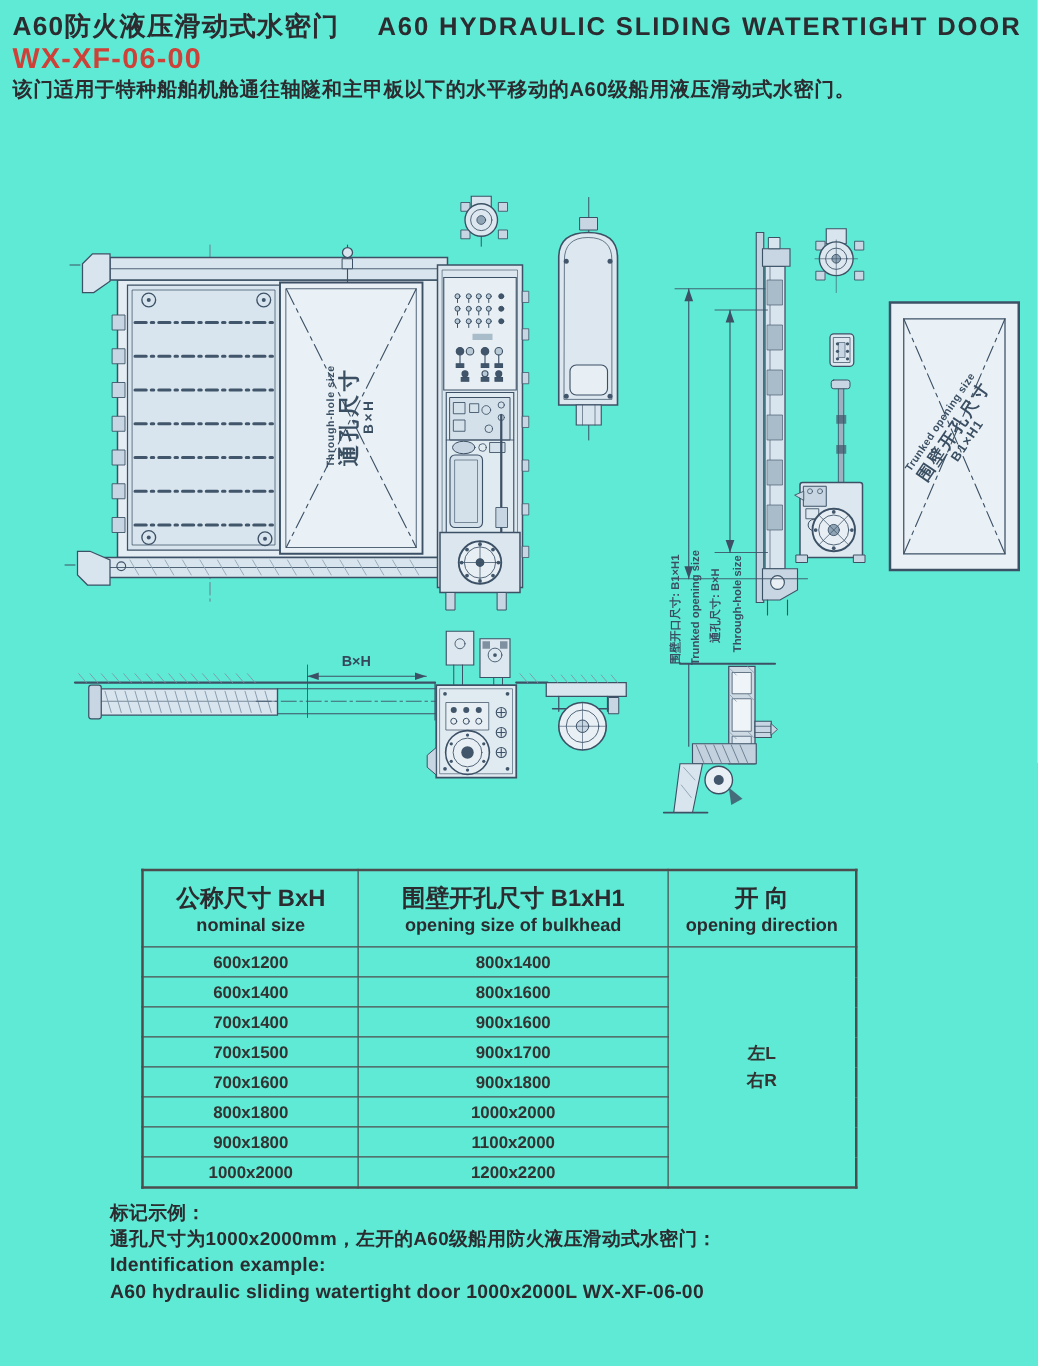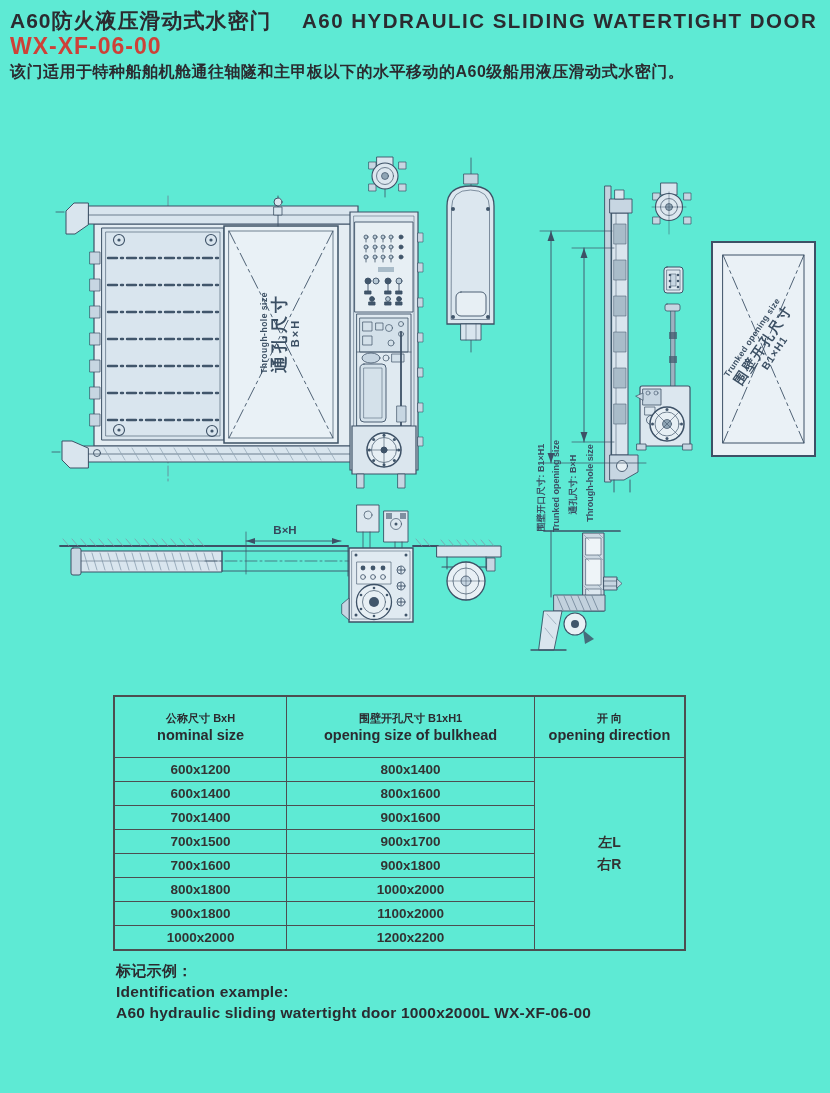--- a/index.html
+++ b/index.html
@@ -25,26 +25,26 @@
   .lbl-right .l-zh{font-size:13.5px;font-weight:bold;letter-spacing:2px;}
   .lbl-right .l-dim{font-size:10.5px;font-weight:bold;letter-spacing:1px;}
   .lbl-bxh{left:255px;top:524px;width:60px;font-size:11.5px;font-weight:bold;color:#35485c;}
   
   .size-table{position:absolute;left:113px;top:695px;width:573px;border-collapse:collapse;
               table-layout:fixed;}
   .size-table th,.size-table td{border:1.4px solid #4d4d50;padding:0;text-align:center;}
   .size-table{border:2px solid #4d4d50;}
   .size-table thead th{height:60px;}
   .size-table tbody td{height:23px;font-size:13.5px;font-weight:600;color:#333;}
-  .th-zh{font-size:11px;font-weight:bold;}
+  .th-zh{font-size:19px;font-weight:bold;}
   .th-en{font-size:14.5px;font-weight:600;margin-top:1px;}
   .col-1{width:30.2%;} .col-2{width:43.5%;} .col-3{width:26.3%;}
   .dir-cell div{font-size:14px;font-weight:bold;margin:4px 0;}
   
-  .notes{position:absolute;left:116px;top:960px;}
+  .notes{position:absolute;left:88px;top:960px;}
   .notes div{height:21px;line-height:21px;white-space:nowrap;}
   .note-zh{font-size:15px;font-weight:bold;letter-spacing:.3px;}
   .note-en{font-size:15.5px;font-weight:bold;letter-spacing:.2px;}
   svg{position:absolute;left:0;top:140px;}
   svg *{vector-effect:non-scaling-stroke;}
 </style>
 </head>
 <body>
 
 <div class="page">
@@ -597,17 +597,18 @@
         </tr>
       <tr>
           <td>1000x2000</td>
           <td>1200x2200</td>
         </tr>
     </tbody>
   </table>
 
   <div class="notes">
     <div class="note-zh">标记示例：</div>
+    <div class="note-zh">通孔尺寸为1000x2000mm，左开的A60级船用防火液压滑动式水密门：</div>
     <div class="note-en">Identification example:</div>
     <div class="note-en">A60 hydraulic sliding watertight door 1000x2000L WX-XF-06-00</div>
   </div>
 
 </div>
 
 </body></html>

